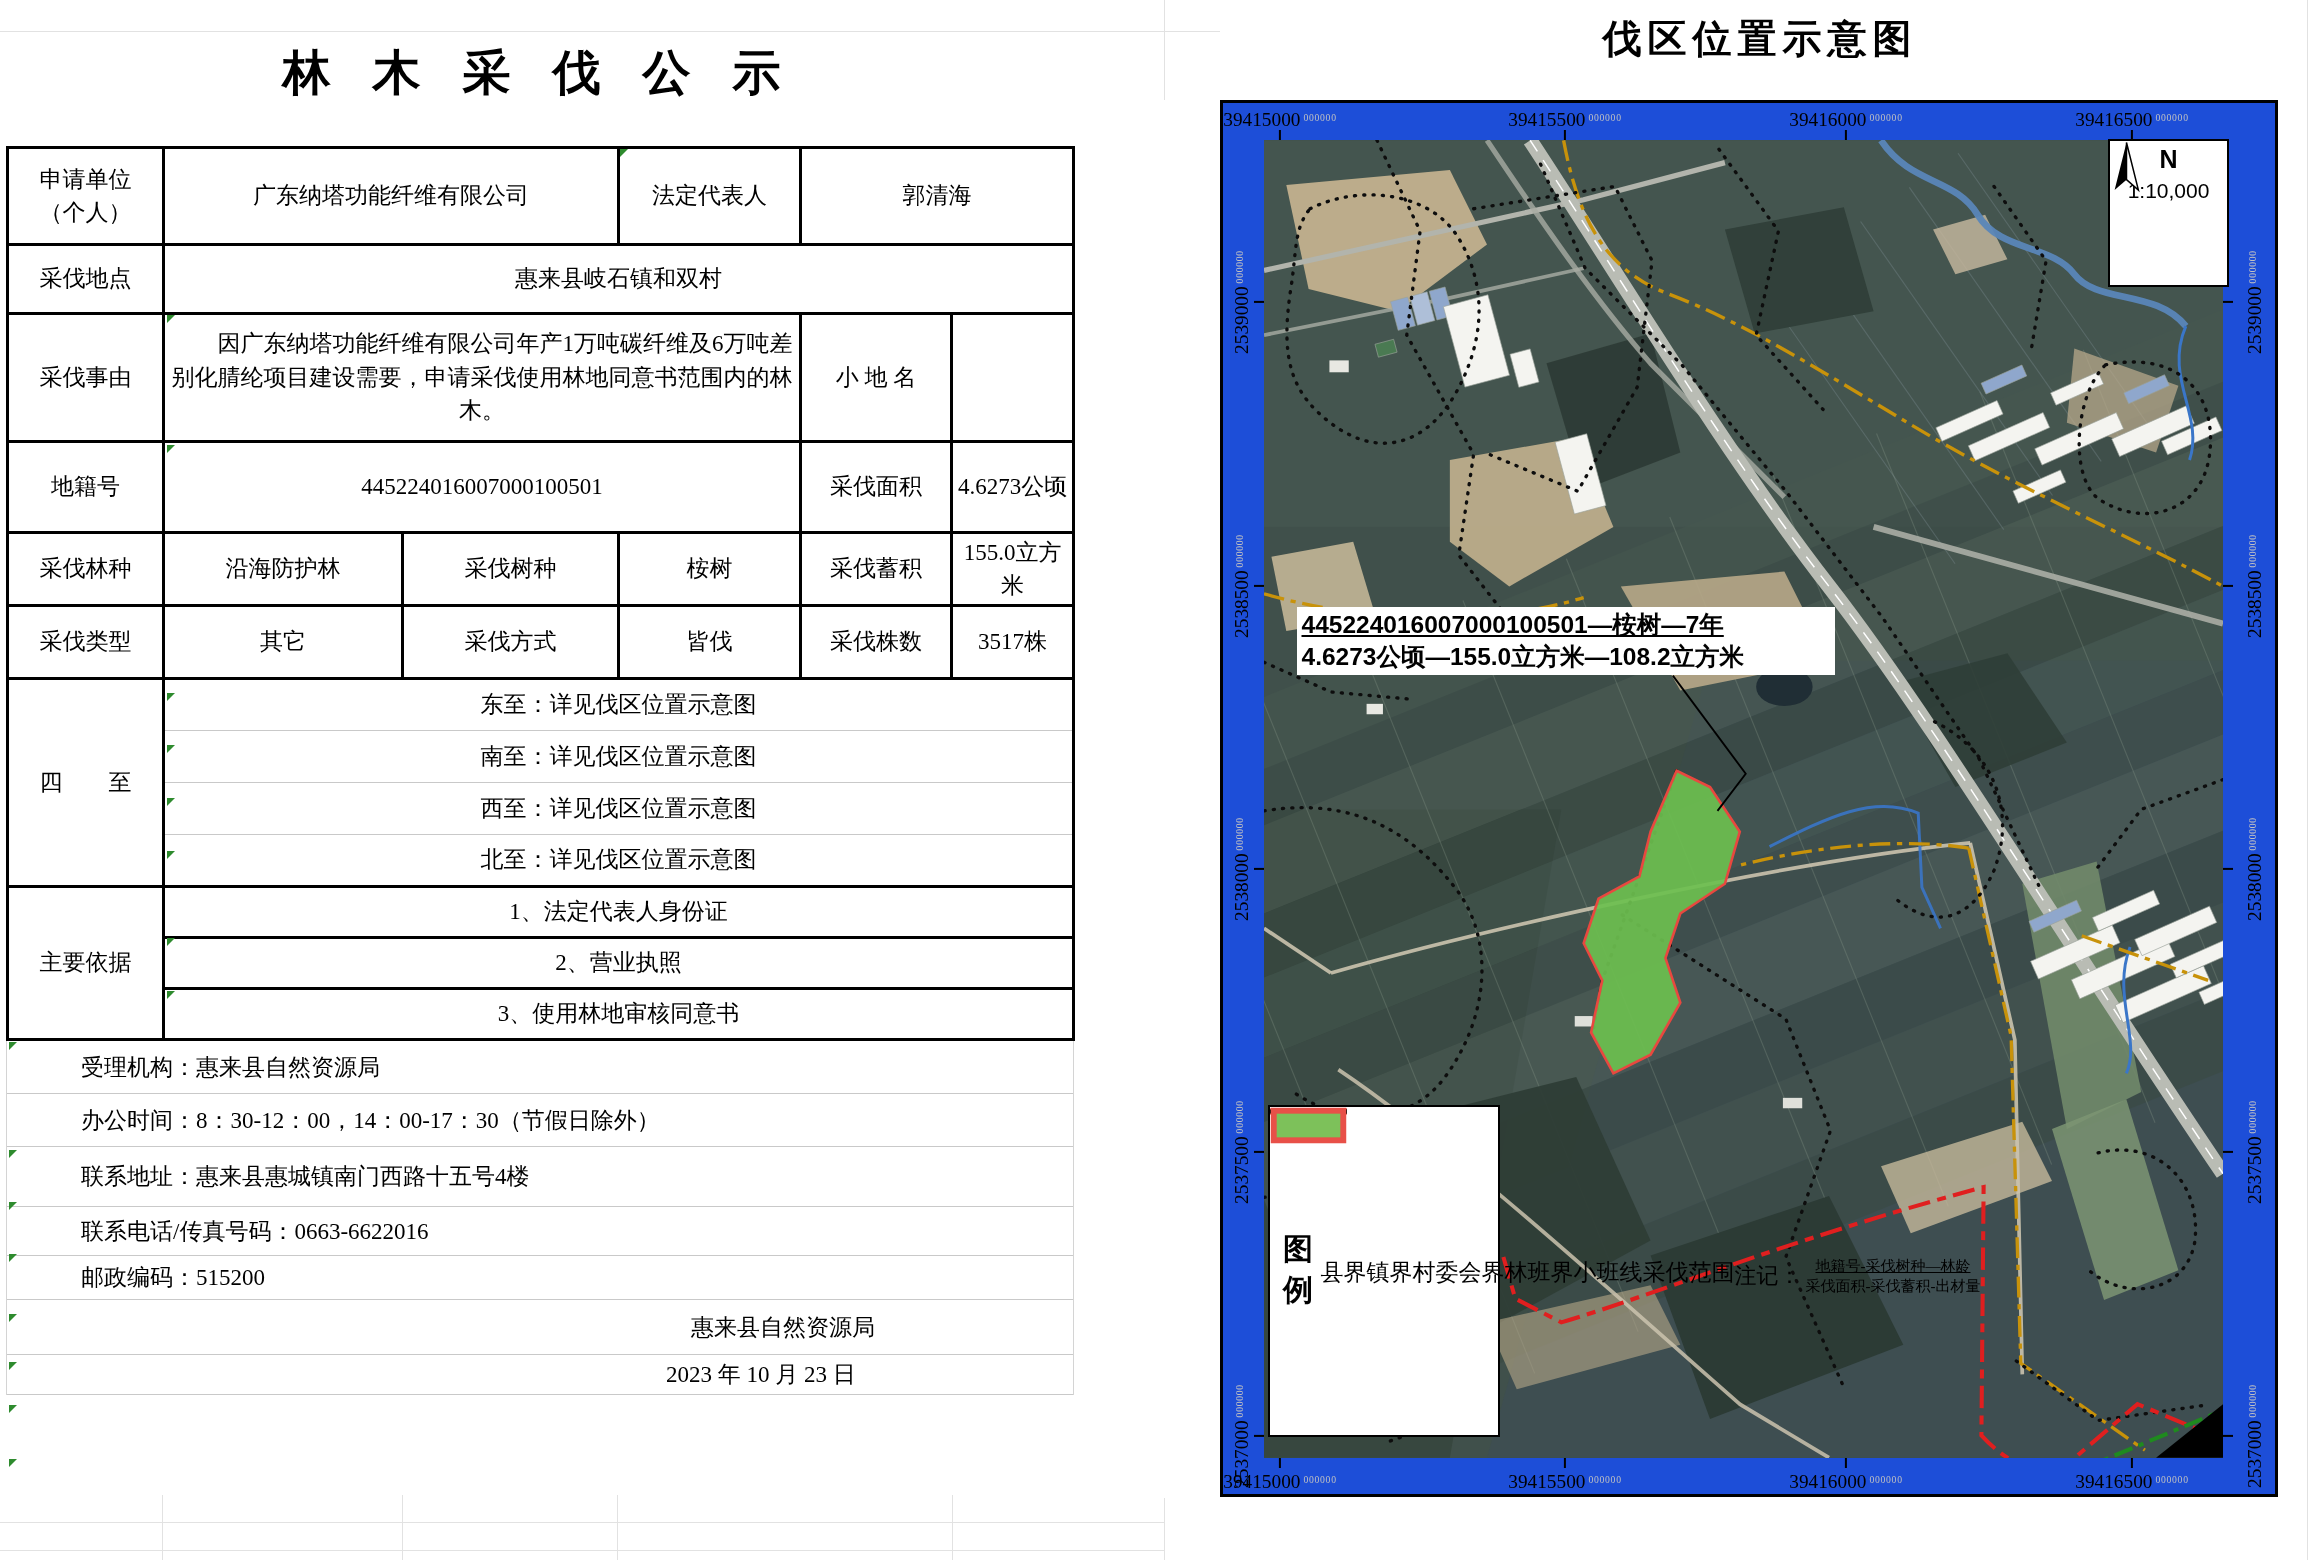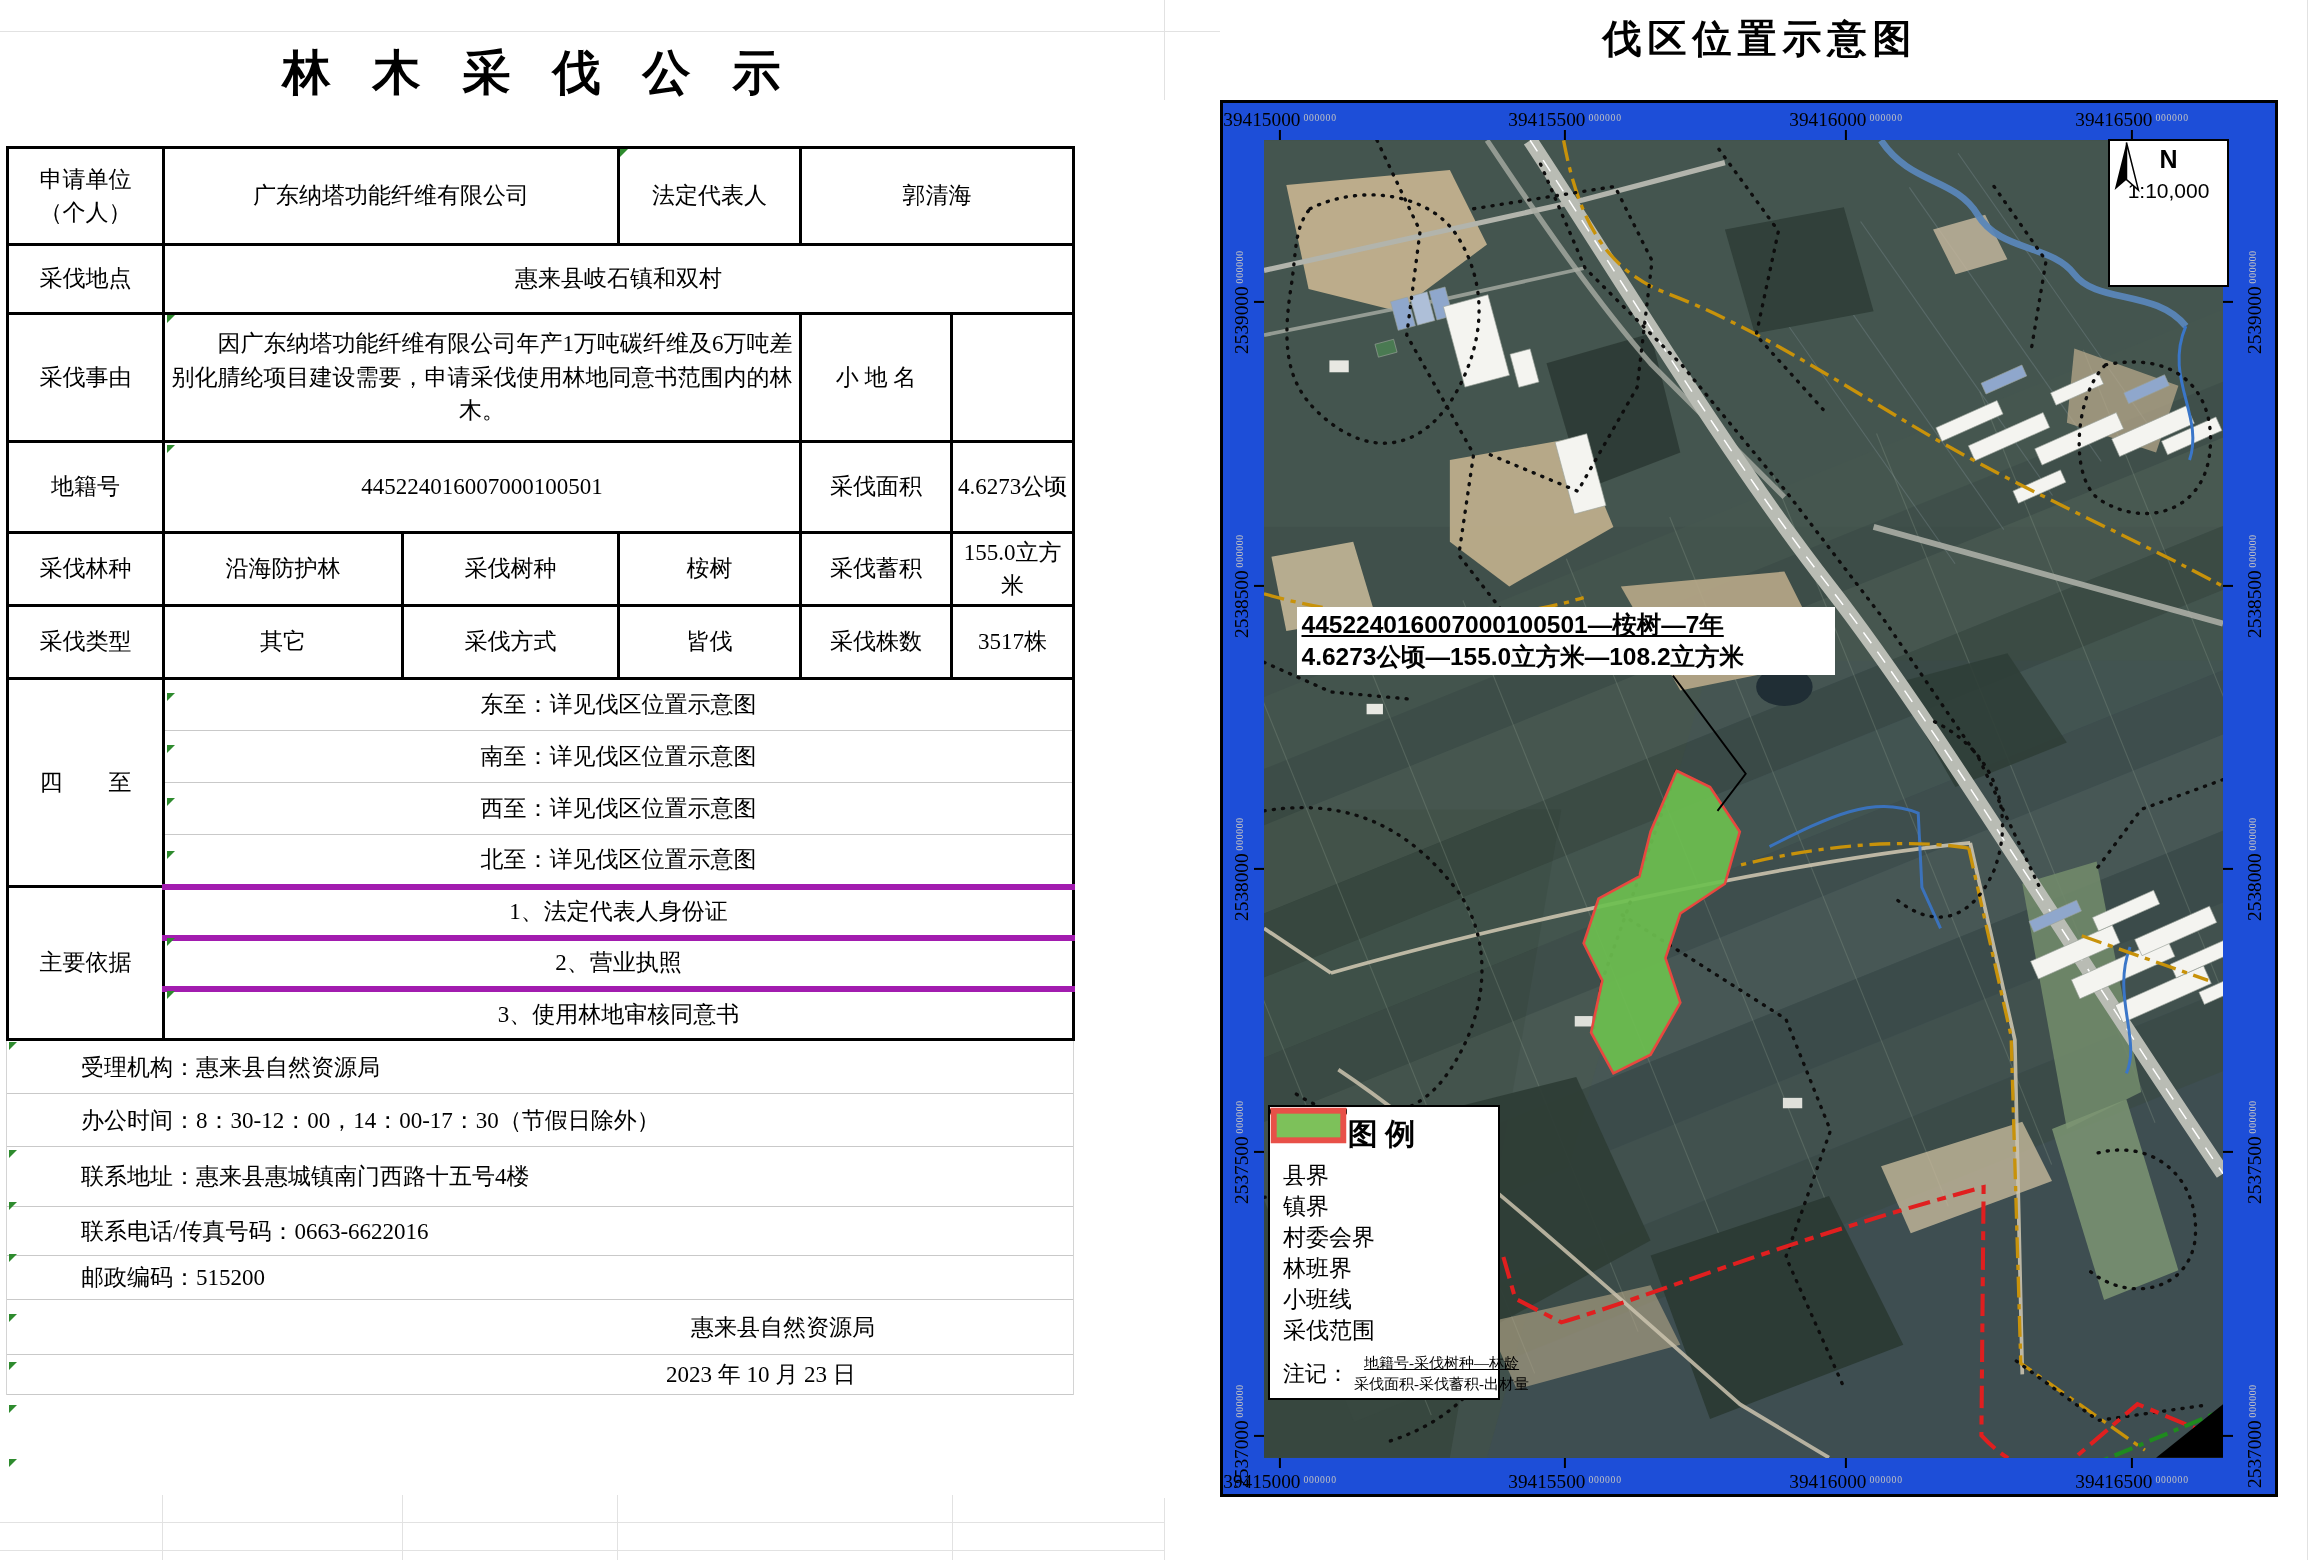--- a/index.html
+++ b/index.html
@@ -13,21 +13,21 @@
   .doc-title{height:146px;display:flex;align-items:center;justify-content:center;
              font-size:48px;font-weight:bold;letter-spacing:15px;}
   table.notice{border-collapse:collapse;table-layout:fixed;width:1066px;}
   table.notice td{border:3px solid #000;font-size:23px;text-align:center;vertical-align:middle;
                   padding:0;overflow:hidden;white-space:pre-line;line-height:1.45;}
   td.reason{ text-align:left;padding:6px 10.4px;text-indent:46px;line-height:1.6;}
   td.sub-val{text-align:left;padding-left:43px;}
   tr.subrow td.sub-val{border-top:1.5px solid #c9c9c9;border-bottom:1.5px solid #c9c9c9;}
   tr.subrow-first td.sub-val{border-top:3px solid #000;}
   tr.subrow-last td.sub-val{border-bottom:3px solid #000;}
-  tr.basisrow td.sub-val{border-top:6px solid #a21caf;border-bottom:3px solid #000;}
+  tr.basisrow td.sub-val{border-top:2px solid #a21caf;border-bottom:3px solid #000;}
   
   .footer-rows{width:1066px;border-left:0.7px solid #d4d4d4;border-right:0.7px solid #d4d4d4;}
   .f-row{position:relative;border-bottom:1.5px solid #c9c9c9;font-size:23px;display:flex;align-items:center;}
   .f-par{display:block;padding:12px 19.3px 0 7.4px;text-indent:71px;line-height:1.62;text-align:justify;}
   .f-ind{padding-left:74px;}
   
   .map{position:absolute;left:1220px;top:0;width:1062px;height:1502px;}
   .map-title{position:absolute;left:9px;top:12px;width:100%;text-align:center;
              font-size:39px;font-weight:bold;letter-spacing:6px;}
   .map-frame{position:absolute;left:0;top:100px;width:1052px;height:1391px;border:3.7px solid #000;background:#1d4ed8;}
@@ -45,23 +45,23 @@
                 font-family:"Liberation Sans","DejaVu Sans",sans-serif;font-weight:bold;
                 font-size:24.5px;line-height:1.32;padding:1.5px 4.5px;z-index:4;}
   .parcel-label .l1{text-decoration:underline;white-space:nowrap;}
   .parcel-label .l2{white-space:nowrap;}
   
   .compass{position:absolute;right:-6px;top:-1.5px;width:117px;height:144px;background:#fff;
            border:2.2px solid #000;z-index:4;display:flex;flex-direction:column;align-items:center;}
   .compass .n{font-size:25px;font-weight:bold;margin-top:4.5px;font-family:"Liberation Sans",sans-serif;}
   .compass .scale{font-size:21px;font-family:"Liberation Sans","DejaVu Sans",sans-serif;margin-top:4.5px;}
   
-  .legend{position:absolute;left:3.7px;top:965px;width:232px;height:295px;background:#fff;
+  .legend{position:absolute;left:3.7px;top:965px;width:232px;height:332px;background:#fff;
           border:2.2px solid #000;z-index:4;box-sizing:border-box;padding:7.4px 10.4px 4.5px 13.4px;
-          display:flex;flex-direction:column;}
+          display:flex;flex-direction:row;align-items:center;}
   .legend-title{text-align:center;font-size:30px;font-weight:bold;letter-spacing:7.4px;margin-bottom:4.5px;}
   .legend-item{display:flex;align-items:center;height:39px;}
   .legend-sym{width:77px;flex:0 0 77px;margin-right:16.4px;}
   .legend-lab{font-size:23px;white-space:nowrap;}
   .legend-note{display:flex;align-items:center;margin-top:7.4px;}
   .legend-note .nl{font-size:22px;flex:0 0 71px;}
   .legend-note .nr{font-size:15px;line-height:1.35;white-space:nowrap;}
   .legend-note .nr .u{text-decoration:underline;display:block;text-align:center;}
 </style>
 </head>

